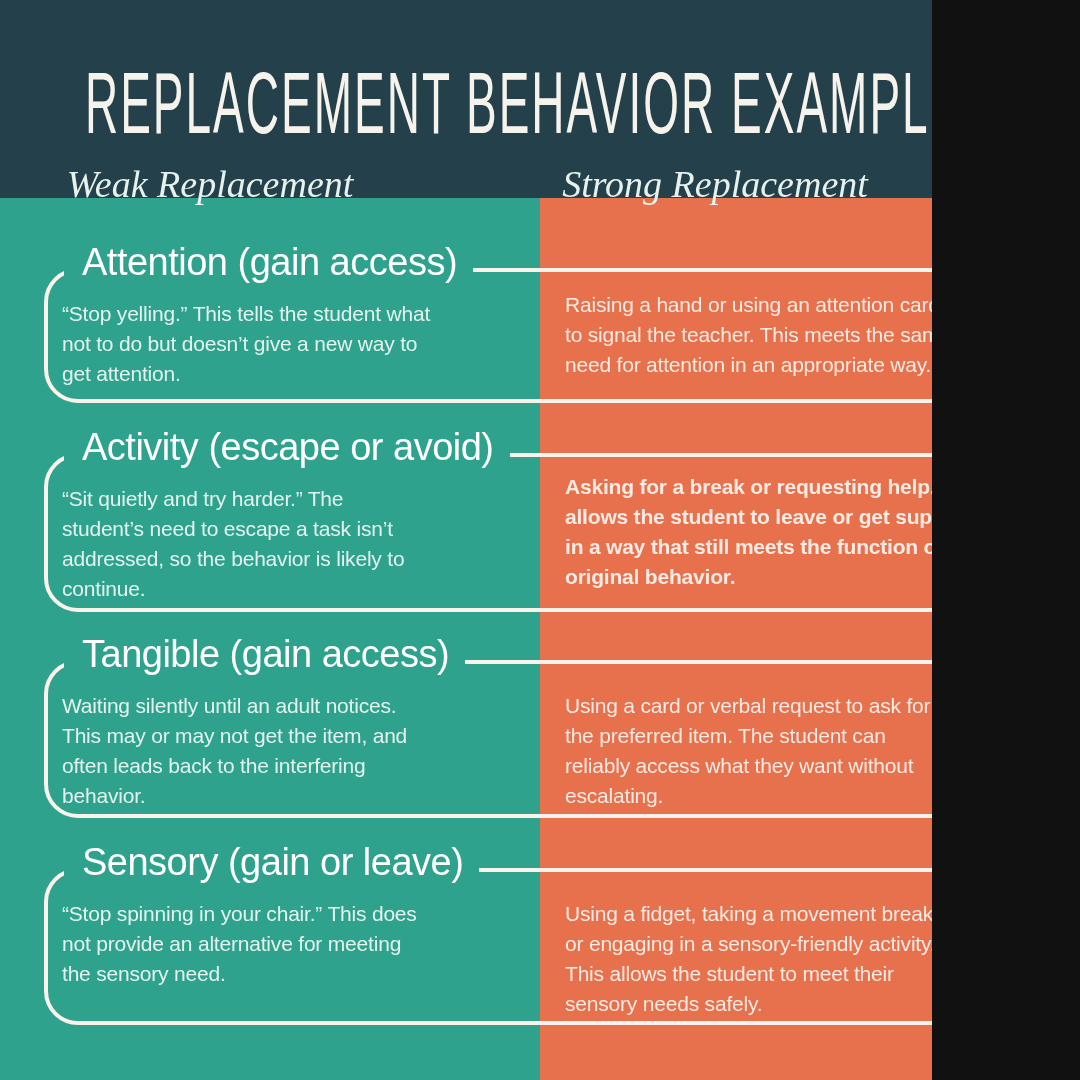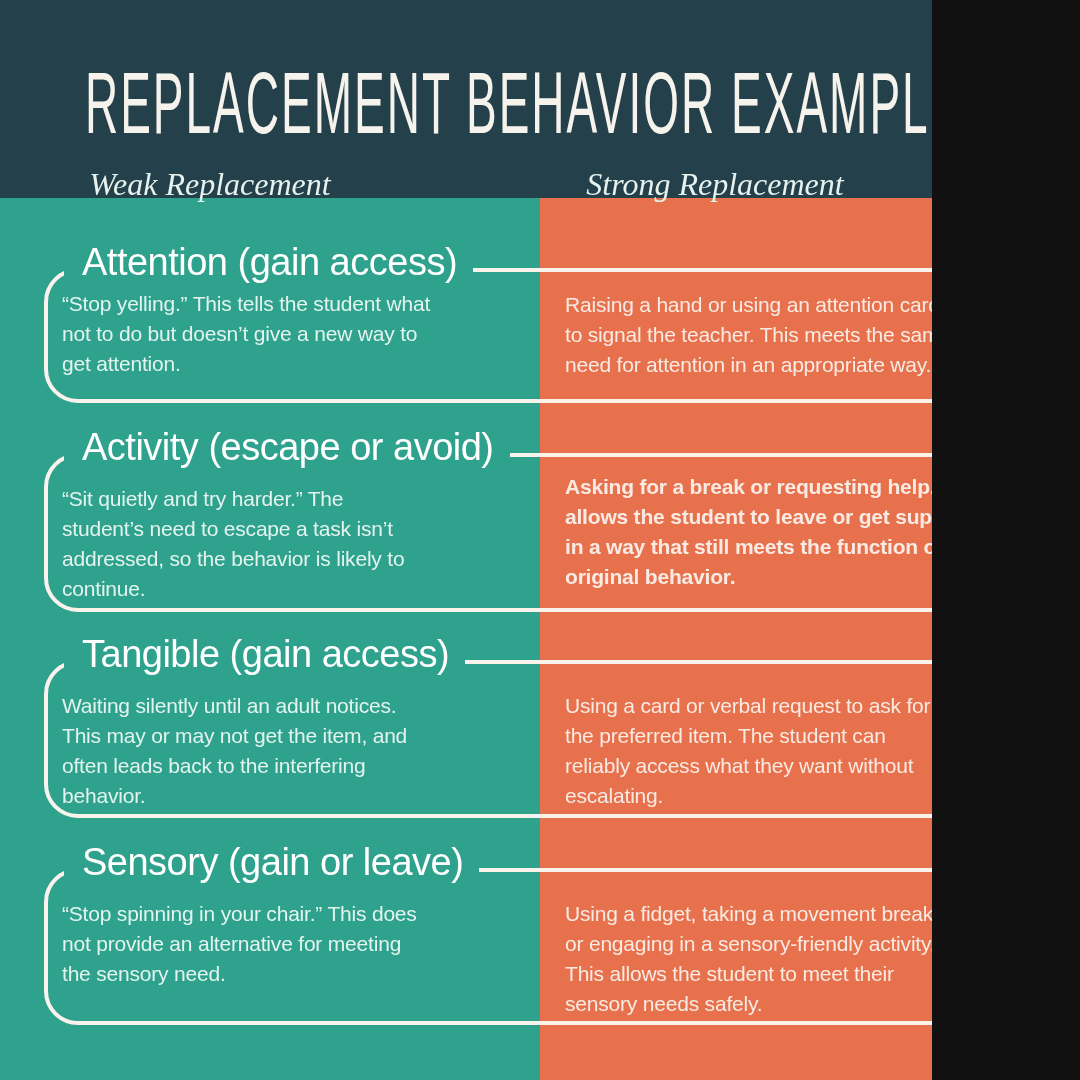--- a/index.html
+++ b/index.html
@@ -20,21 +20,21 @@
     line-height:86px;text-align:center;
     font-size:46px;font-weight:400;letter-spacing:2px;
     color:#F6F3EC;
     transform:scaleY(1.9);
     transform-origin:50% 50%;
     white-space:nowrap;
   }
   .col-label{
     position:absolute;top:152px;height:64px;line-height:64px;
     font-family:"Liberation Serif",serif;font-style:italic;
-    font-size:32px;color:#E6F2ED;text-align:center;
+    font-size:38px;color:#E6F2ED;text-align:center;
     white-space:nowrap;z-index:3;
   }
   .col-label.weak{left:40px;width:340px;}
   .col-label.strong{left:555px;width:320px;}
 
   .card-border{
     position:absolute;left:44px;width:997px;
     border:4px solid var(--card-border,#FAF3EC);
     border-radius:34px;
     box-sizing:border-box;
@@ -67,21 +67,21 @@
   <div class="col-bg right"></div>
 
   <div class="title">REPLACEMENT BEHAVIOR EXAMPLES</div>
 
   <div class="col-label weak">Weak Replacement</div>
   <div class="col-label strong">Strong Replacement</div>
 
   <div>
     <div class="card-border" style="top:268px;height:135px;"></div>
     <div class="card-heading" style="top:240px;">Attention (gain access)</div>
-    <div class="card-text weak" style="top:289px;">“Stop yelling.” This tells the student what
+    <div class="card-text weak" style="top:299px;">“Stop yelling.” This tells the student what
 not to do but doesn’t give a new way to
 get attention.</div>
     <div class="card-text strong" style="top:290px;">Raising a hand or using an attention card
 to signal the teacher. This meets the same
 need for attention in an appropriate way.</div>
   </div>
 
   <div>
     <div class="card-border" style="top:453px;height:159px;"></div>
     <div class="card-heading" style="top:425px;">Activity (escape or avoid)</div>

